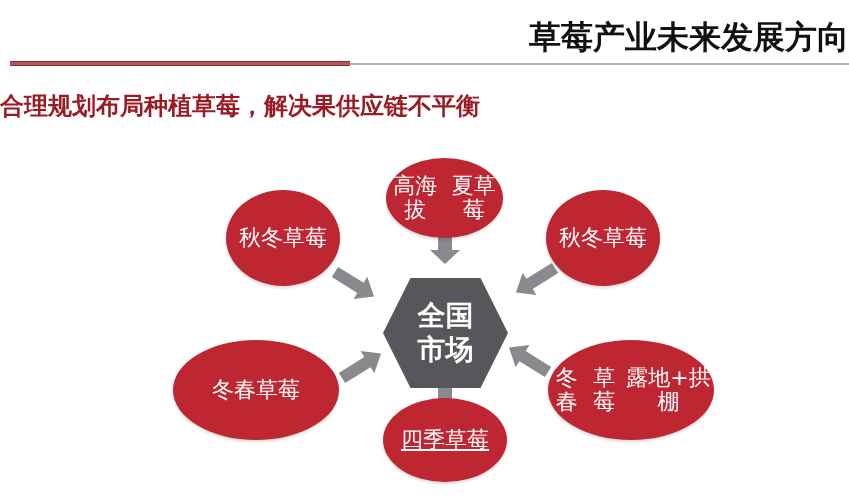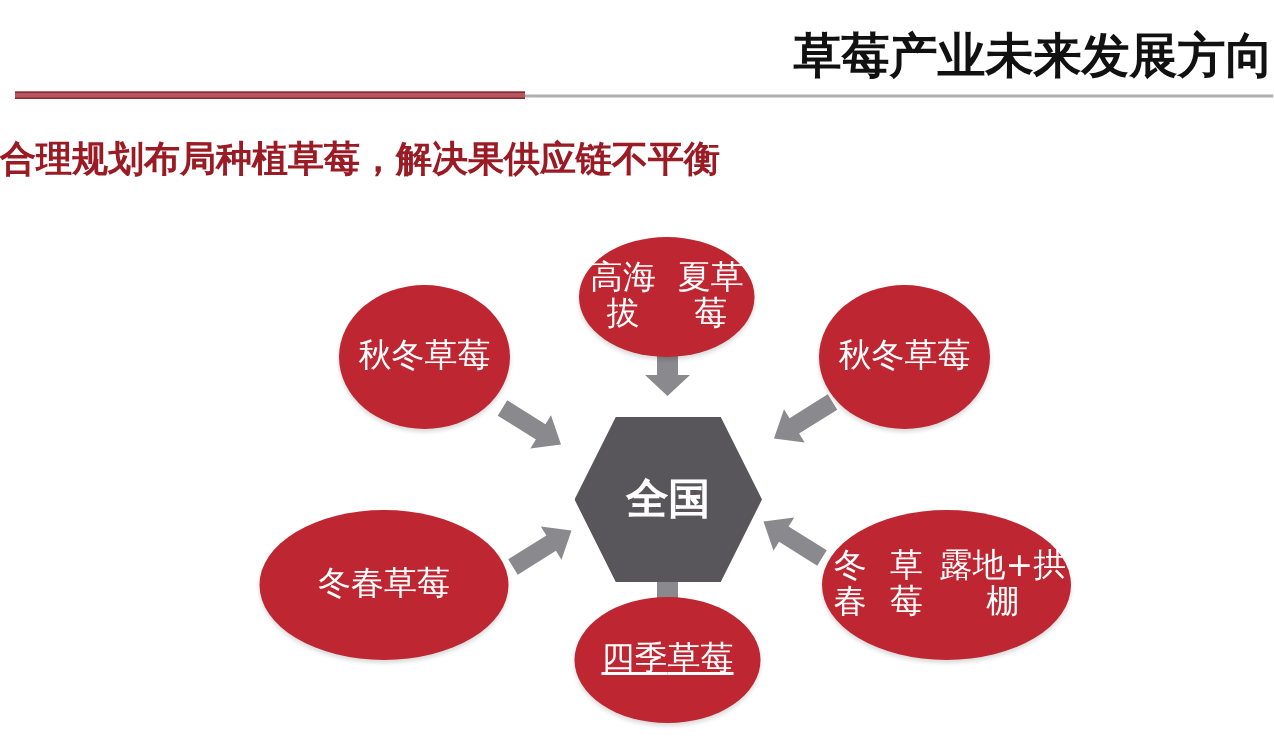--- a/index.html
+++ b/index.html
@@ -101,13 +101,14 @@
 </div>
 
 <div class="node" style="left:548px; top:340px; width:166px; height:100px;">
   <span>冬春</span>
   <span>草莓</span>
   <span>露地+拱棚</span>
 </div>
 
 <div class="hex">
   <span>全国</span>
+  <span>市场</span>
 </div>
 
 </body></html>

